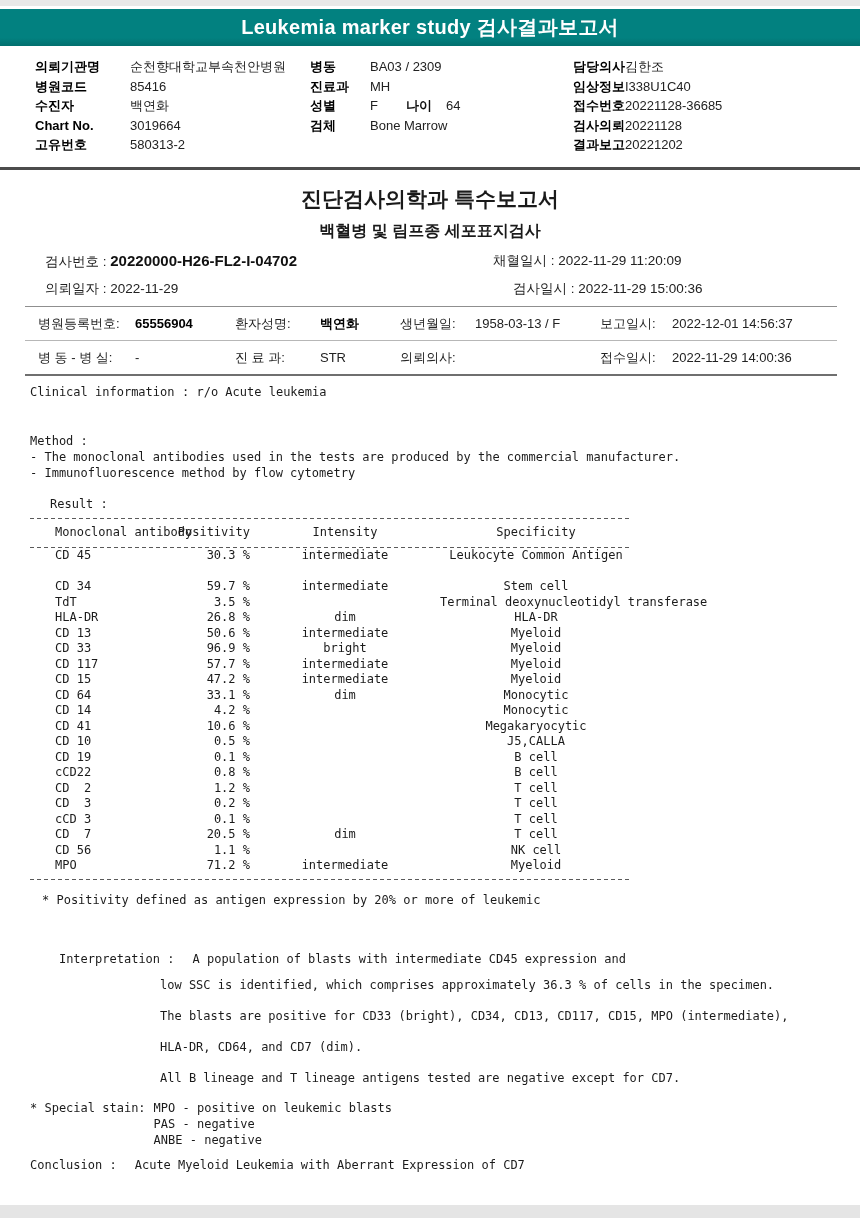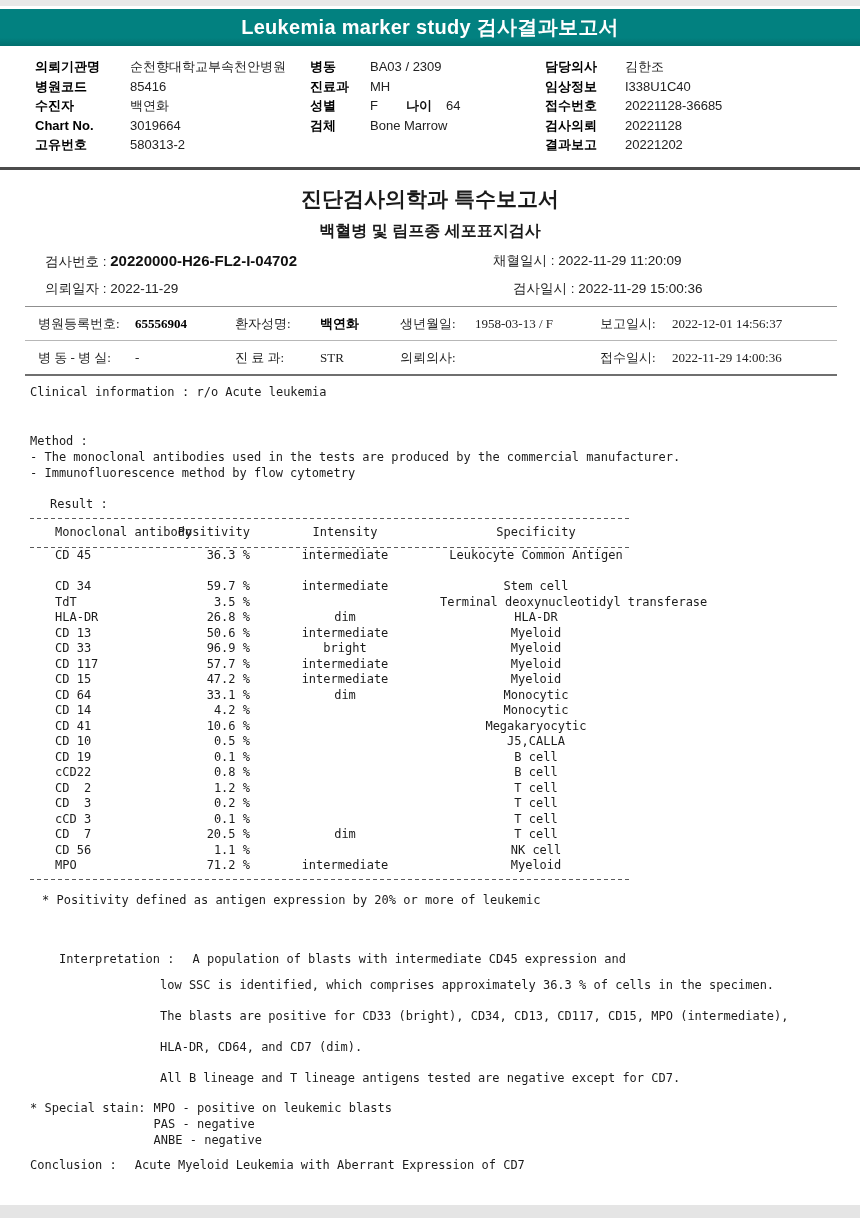--- a/index.html
+++ b/index.html
@@ -16,21 +16,21 @@
     position:absolute;left:0;top:9px;width:860px;height:37px;
     background:linear-gradient(180deg,#028180 0%,#028180 78%,#026f6e 100%);
     display:flex;align-items:center;justify-content:center;
   }
   .banner-title{color:#ffffff;font-size:20px;font-weight:bold;letter-spacing:.3px;}
 
   
   .hcol{position:absolute;top:57px;font-size:13px;}
   .hcol1{left:35px;}
   .hcol2{left:310px;}
-  .hcol3{left:545px;}
+  .hcol3{left:545px;text-align:right;}
   .hrow{display:flex;height:19.5px;line-height:19.5px;white-space:nowrap;}
   .hlabel{font-weight:bold;color:#000;}
   .hcol1 .hlabel{width:95px;}
   .hcol2 .hlabel{width:60px;}
   .hcol3 .hlabel{width:80px;}
   .hvalue{color:#222;}
   .hlabel2{font-weight:bold;margin-left:28px;width:40px;}
 
   .thick-line{position:absolute;left:0;top:167px;width:860px;height:3px;background:#4c4c4c;}
 
@@ -42,21 +42,21 @@
   .meta-line{position:absolute;font-size:13.5px;color:#222;white-space:nowrap;}
   .meta-l1{left:45px;top:252px;}
   .meta-l2{left:45px;top:280px;}
   .meta-r1{left:493px;top:252px;}
   .meta-r2{left:513px;top:280px;}
   .exam-no{font-weight:bold;font-size:15px;color:#111;}
 
   
   .patient-bar{position:absolute;left:25px;top:306px;width:812px;height:67px;
     border-top:1px solid #8f8f8f;border-bottom:2px solid #6f6f6f;}
-  .pb-row{position:relative;height:33px;font-family:Liberation Serif, serif;}
+  .pb-row{position:relative;height:33px;}
   .pb-row + .pb-row{border-top:1px solid #b7b7b7;}
   .pb-field{position:absolute;top:0;height:33px;line-height:33px;font-size:13px;
     color:#222;white-space:nowrap;}
   .pb-bold{font-weight:bold;color:#000;}
   .pbx1{left:13px;} .pbx2{left:110px;} .pbx3{left:210px;} .pbx4{left:295px;}
   .pbx5{left:375px;} .pbx6{left:450px;} .pbx7{left:575px;} .pbx8{left:647px;}
 
   
   .mono{font-family:"DejaVu Sans Mono",monospace;font-size:12px;color:#1b1b1b;}
   .specimen{position:absolute;left:30px;top:384px;}
@@ -231,21 +231,21 @@
     <div class="thead">
       <span class="c1">Monoclonal antibody</span>
       <span class="c2">Positivity</span>
       <span class="c3">Intensity</span>
       <span class="c4">Specificity</span>
     </div>
     <div class="dashline"></div>
     <div>
         <div class="trow">
           <span class="c1">CD 45</span>
-          <span class="c2">36.3 %</span>
+          <span class="c2">30.3 %</span>
           <span class="c3">intermediate</span>
           <span class="c4">Leukocyte Common Antigen</span>
         </div>
         <div class="trow spacer"></div>
         <div class="trow">
           <span class="c1">CD 34</span>
           <span class="c2">59.7 %</span>
           <span class="c3">intermediate</span>
           <span class="c4">Stem cell</span>
         </div>

